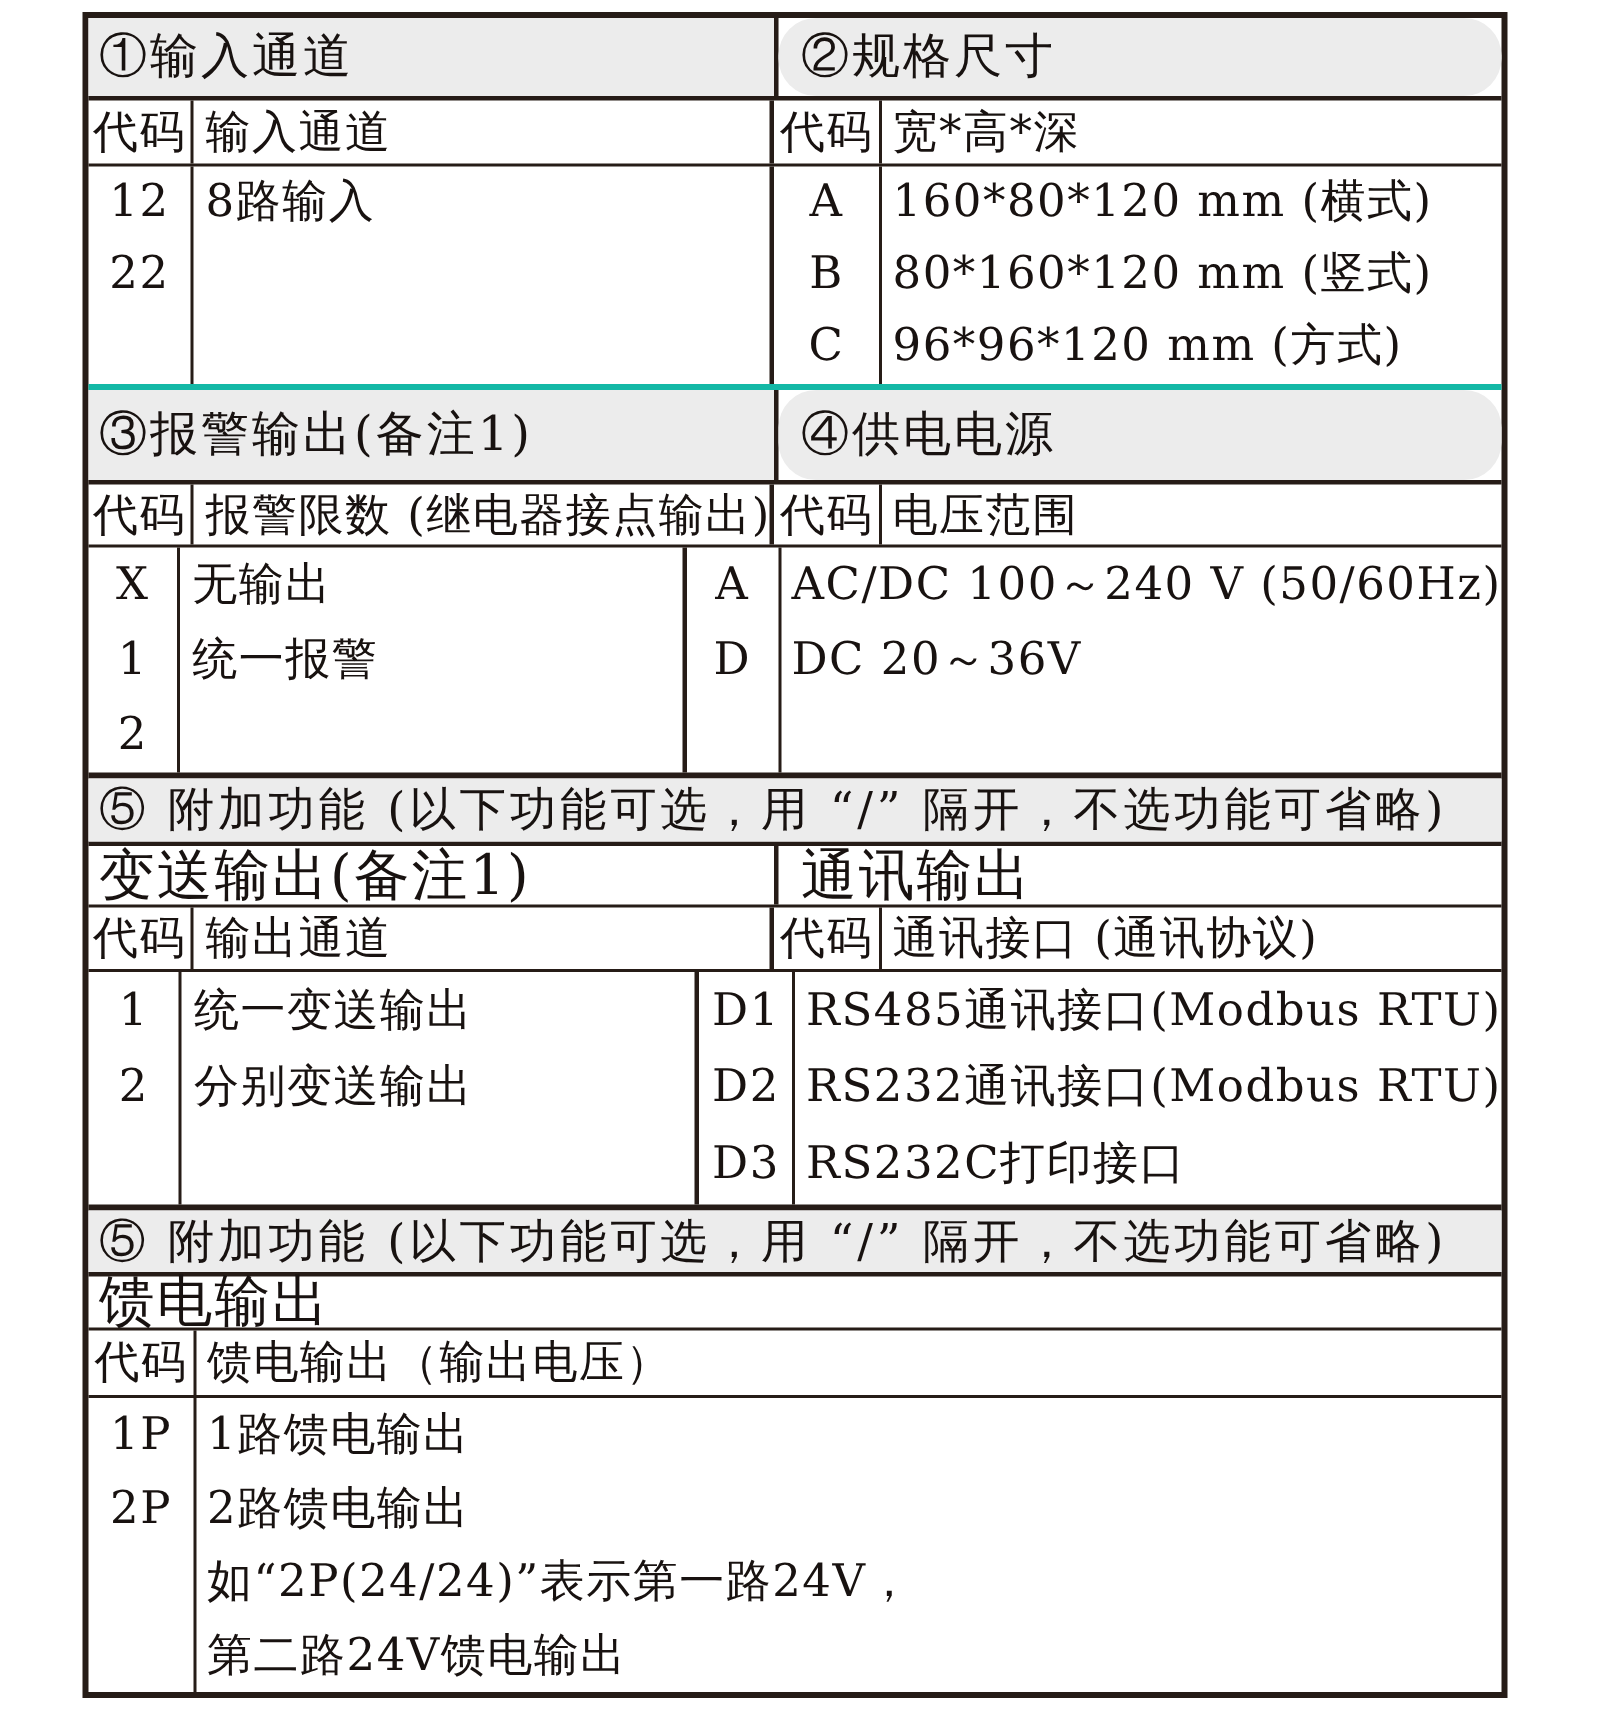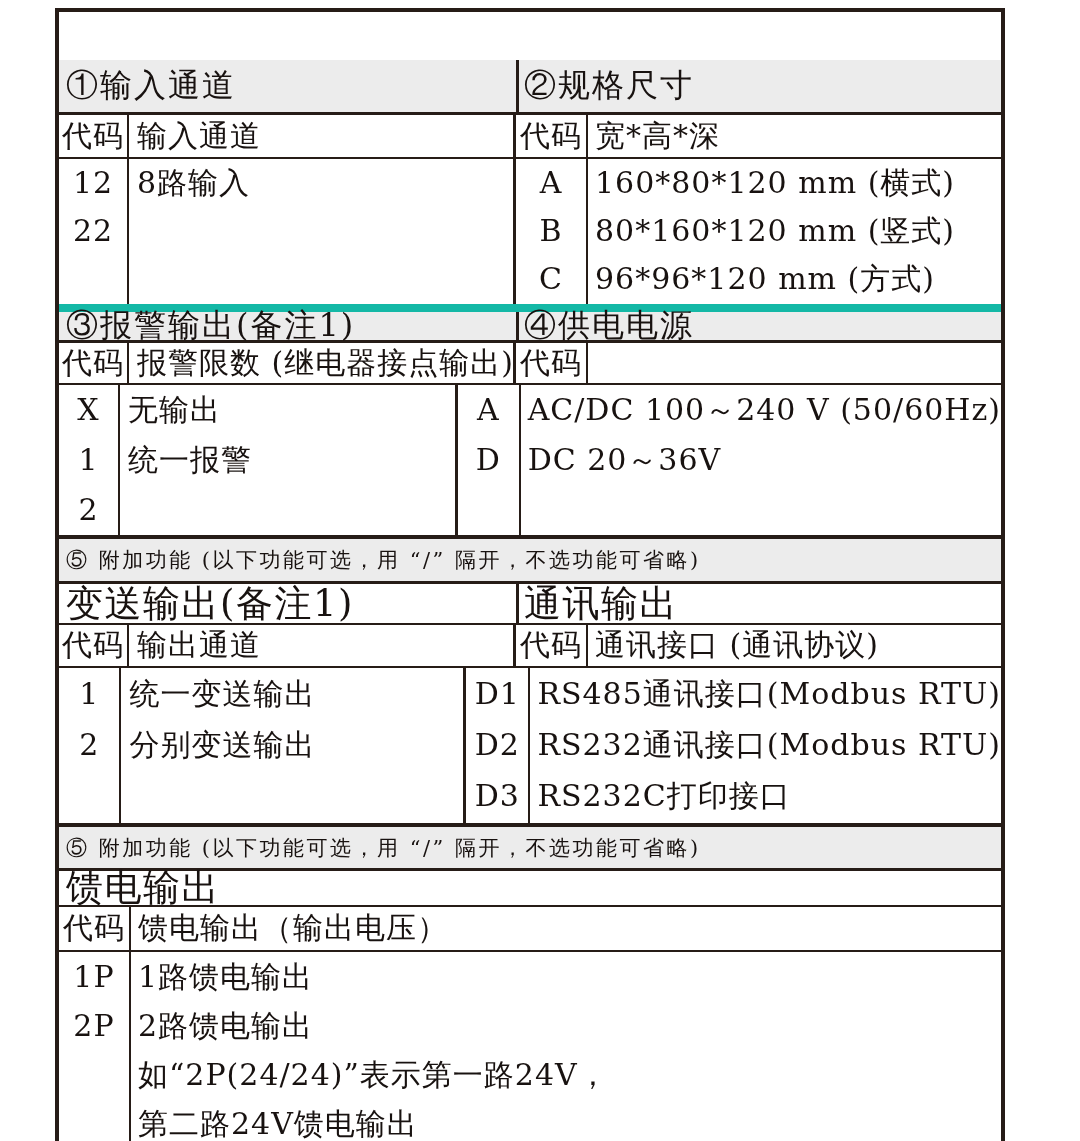--- a/index.html
+++ b/index.html
@@ -15,43 +15,43 @@
     background:#ffffff;
   }
   .band{display:flex;box-sizing:border-box;width:100%;}
   .cell{box-sizing:border-box;white-space:nowrap;overflow:visible;}
   
   .c1{width:70px;border-right:2px solid #261c17;text-align:center;}
   .c2{width:387px;border-right:3px solid #261c17;padding-left:8px;}
   .c3{width:72px;border-right:2px solid #261c17;text-align:center;}
   .c4{flex:1;padding-left:7px;}
   .half-l{width:460px;border-right:3px solid #261c17;padding-left:7px;}
-  .half-r{flex:1;padding-left:5px;}
+  .half-r{flex:1;padding-left:15px;border-radius:25px;}
   .full{flex:1;padding-left:7px;}
   .code13{width:72px;border-right:2px solid #261c17;text-align:center;}
   
-  .b1 {height:52px;margin-top:48px;}
+  .b1 {height:52px;}
   .b2 {height:45px;border-top:3px solid #261c17;}
   .b3 {height:147px;border-top:2px solid #261c17;}
-  .b4 {height:36px;border-top:8px solid #14b8a6;}
+  .b4 {height:64px;border-top:4px solid #14b8a6;}
   .b5 {height:43px;border-top:3px solid #261c17;}
   .b6 {height:152px;border-top:2px solid #261c17;}
   .b7 {height:46px;border-top:4px solid #261c17;}
   .b8 {height:42px;border-top:3px solid #261c17;}
   .b9 {height:43px;border-top:2px solid #261c17;}
   .b10{height:157px;border-top:2px solid #261c17;}
   .b11{height:45px;border-top:4px solid #261c17;}
   .b12{height:37px;border-top:3px solid #261c17;}
   .b13{height:45px;border-top:2px solid #261c17;}
   .b14{height:198px;border-top:2px solid #261c17;}
   
   .gray{background:#ececec;}
   
   .sec-title{font-size:32px;letter-spacing:2px;display:flex;align-items:center;}
-  .wide-title{font-size:21px;letter-spacing:2.5px;display:flex;align-items:center;}
+  .wide-title{font-size:31px;letter-spacing:2.5px;display:flex;align-items:center;}
   .hdr{font-size:30px;letter-spacing:1px;display:flex;align-items:center;}
   .hdr.c1,.hdr.c3,.hdr.code13{justify-content:center;padding-left:0;}
   .sub{font-size:37px;letter-spacing:1.5px;display:flex;align-items:center;}
   .datacol{padding-top:0;}
   .line{font-size:30px;letter-spacing:1px;}
   .b3 .line{height:48px;line-height:48px;}
   .b6 .line{height:50px;line-height:50px;}
   .b10 .line{height:51px;line-height:51px;}
   .b14 .line{height:49px;line-height:49px;}
   .datacol.center .line{text-align:center;}
@@ -95,20 +95,21 @@
 
   <div class="band b4">
     <div class="cell half-l gray sec-title">③报警输出(备注1)</div>
     <div class="cell half-r gray sec-title">④供电电源</div>
   </div>
 
   <div class="band b5">
     <div class="cell c1 hdr">代码</div>
     <div class="cell c2 hdr">报警限数 (继电器接点输出)</div>
     <div class="cell c3 hdr">代码</div>
+    <div class="cell c4 hdr">电压范围</div>
   </div>
 
   <div class="band b6">
     <div class="cell c1 datacol center">
       <div class="line">X</div>
       <div class="line">1</div>
       <div class="line">2</div>
     </div>
     <div class="cell c2 datacol">
       <div class="line">无输出</div>

